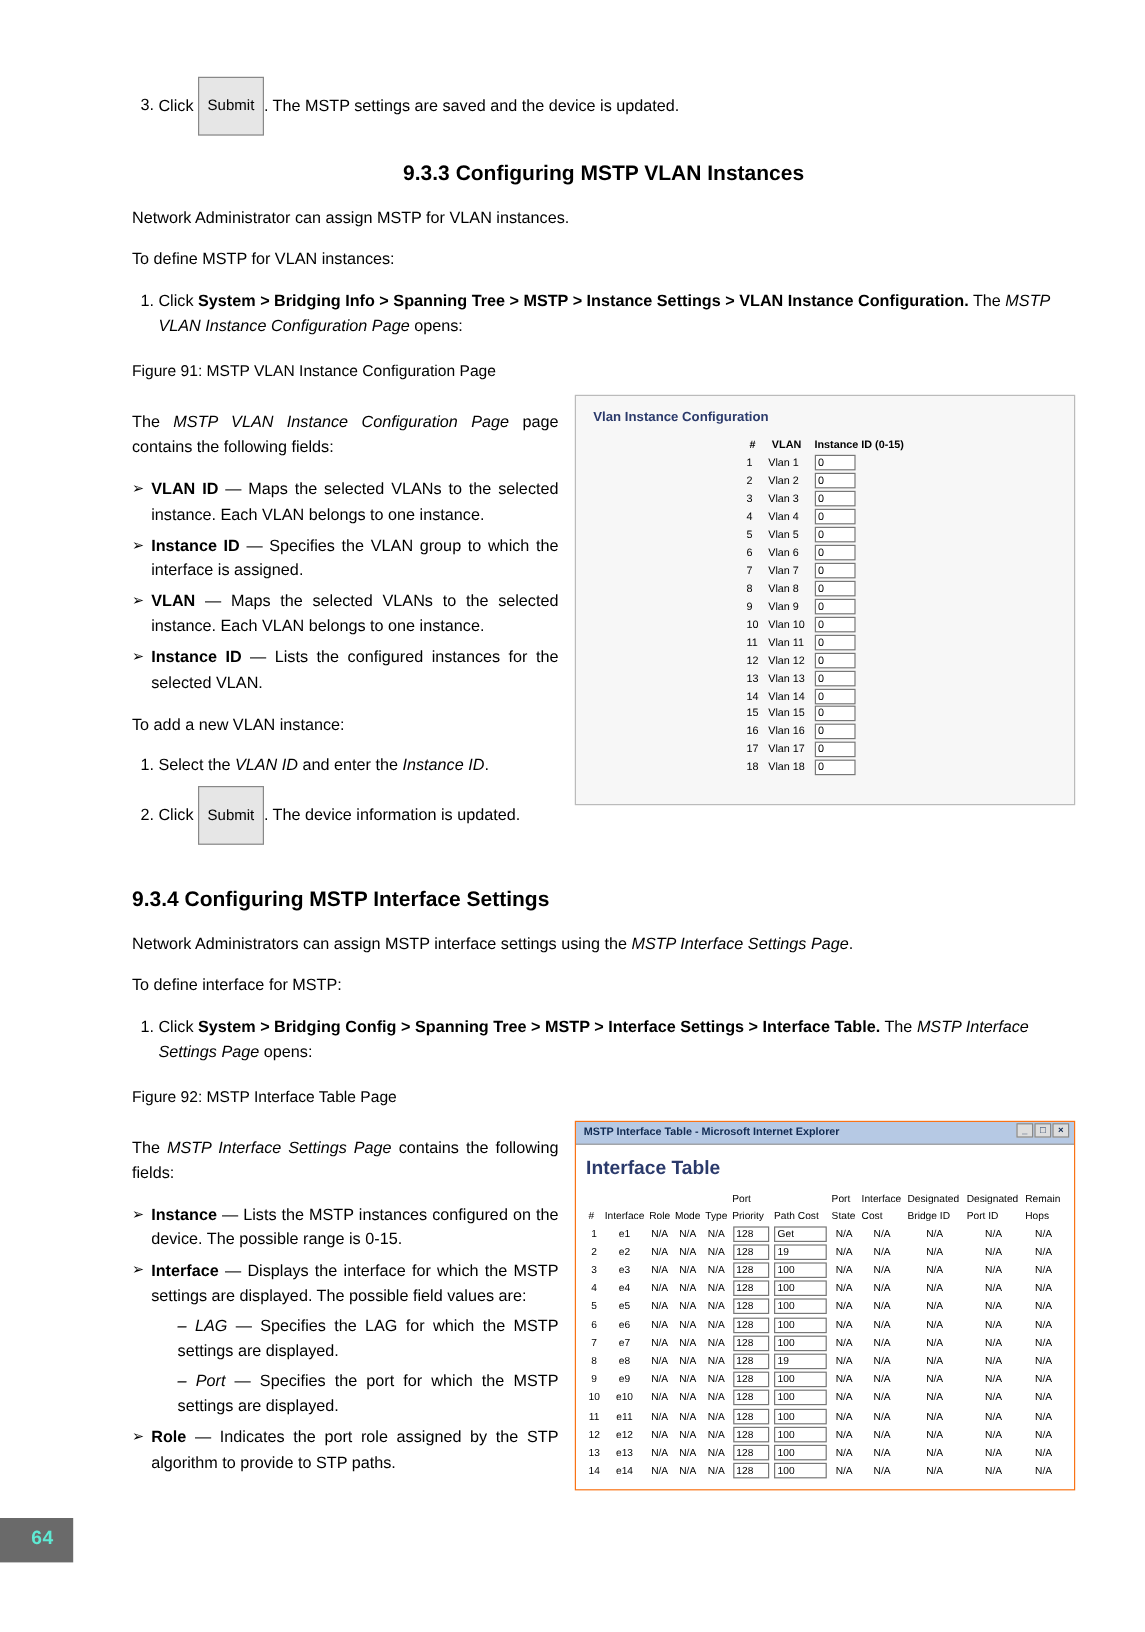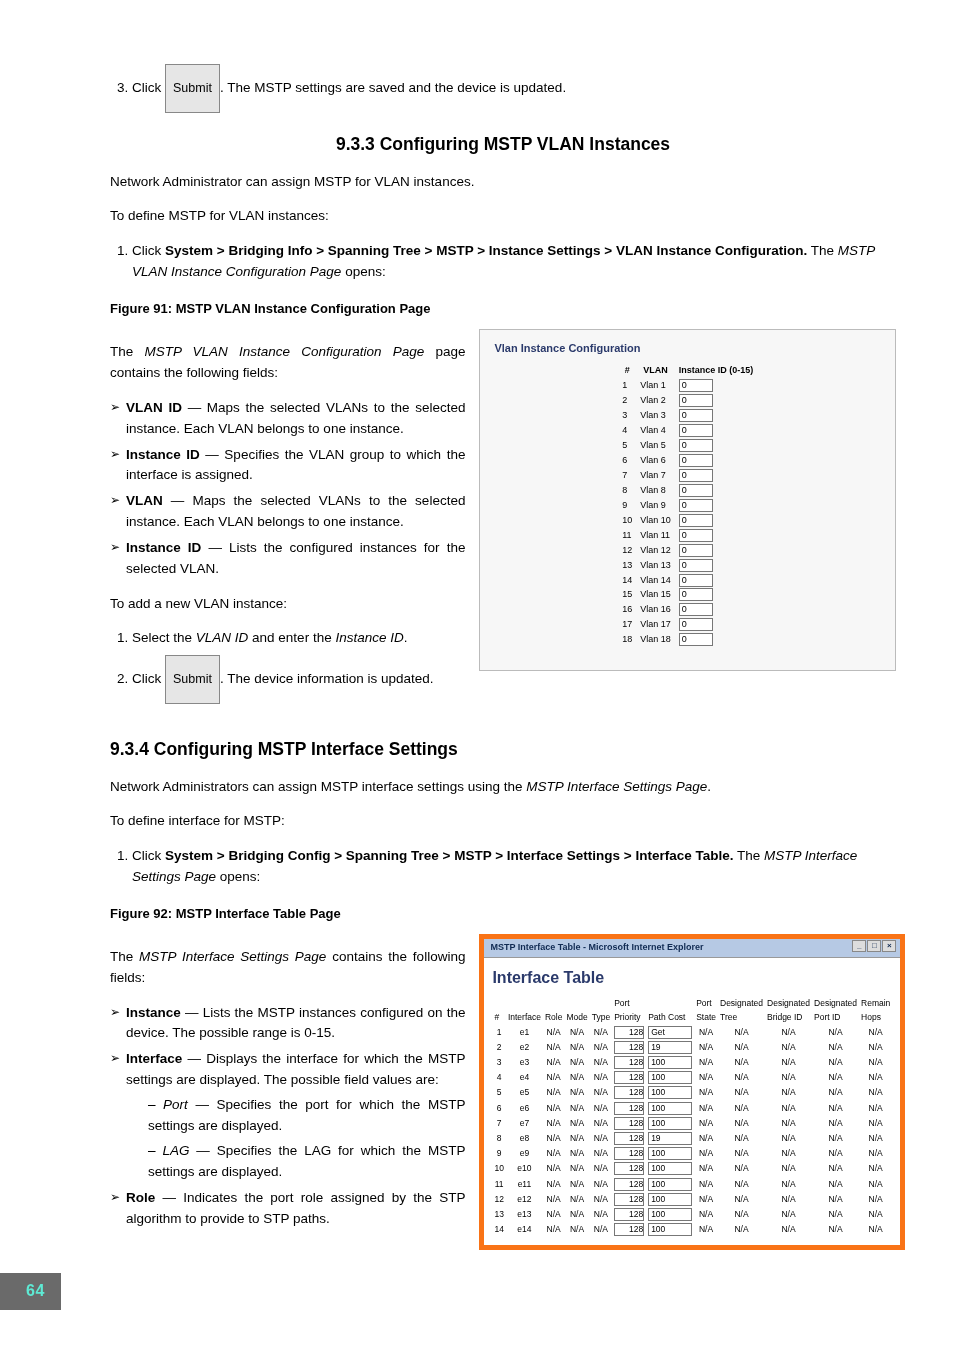--- a/index.html
+++ b/index.html
@@ -1,20 +1,20 @@
 <!DOCTYPE html>
 <html><head>
 <meta charset="utf-8">
 <style>
   body { margin:0; padding:0; background:#fff; font-family: Arial, Helvetica, sans-serif; color:#000; }
   .page { width:954px; margin:0 auto; position:relative; box-sizing:border-box; padding:60px 58px 0 110px; font-size:13.5px; line-height:1.55; }
   .btn { display:inline-block; background:#e6e6e6; border:1px solid #888; padding:14px 7px; font-size:12.5px; vertical-align:middle; }
   h2 { font-size:17.5px; font-weight:bold; margin:26px 0 10px 0; }
   h2.first { margin-top:18px;text-align:center; }
-  .figcap { font-weight:bold; font-size:13px; margin:16px 0 10px 0; }
+  .figcap { font-weight:normal; font-size:13px; margin:16px 0 10px 0; }
   .row1 { display:flex; align-items:flex-start; }
   .row1 .left { flex:0 0 47%; padding-right:14px; box-sizing:border-box; }
   .row1 .right { flex:0 0 53%; }
   .jtext { text-align:justify; }
   ul.fields { list-style:none; padding-left:0; margin:6px 0; }
   ul.fields>li { position:relative; padding-left:16px; margin-bottom:5px; text-align:justify; }
   ul.fields>li::before { content:"➢"; position:absolute; left:0; top:0; font-size:12px; }
   ul.sub { list-style:none; padding-left:22px; margin:4px 0; }
   ul.sub>li { position:relative; margin-bottom:4px; text-align:justify; }
   ul.sub>li .dash { font-style:italic; }
@@ -24,31 +24,31 @@
   .bold { font-weight:bold; }
   .pnum { position:absolute; left:0; bottom:0; background:#6a6a6a; color:#5eead4; padding:6px 16px 6px 26px; font-weight:bold; font-size:16px; letter-spacing:.5px; }
 
   .panel1 { border:1px solid #bbb; background:#f7f7f7; padding:10px 14px 22px 14px; box-sizing:border-box; font-size:10px; }
   .p1title { font-weight:bold; color:#2b3a6b; font-size:11px; margin-bottom:6px; }
   .vltbl { margin:0 auto; border-collapse:collapse; }
   .vltbl th { font-size:9px; font-weight:bold; padding:1px 4px; }
   .vltbl td { font-size:9px; padding:0.5px 4px; white-space:nowrap; }
   .inbox { border:1px solid #777; width:30px; height:11px; display:inline-block; font-size:9px; line-height:11px; padding-left:2px; background:#fff; }
 
-  .panel2 { border:5px solid #f97316; box-sizing:border-box; }
+  .panel2 { border:1px solid #f97316; box-sizing:border-box; }
   .tb { background:#b6c9e4; font-size:9px; padding:2px 6px; border-bottom:1px solid #999; color:#102a52; font-weight:bold; position:relative; }
   .winbtns { position:absolute; right:4px; top:1px; display:flex; gap:1px; }
   .winbtn { width:12px; height:10px; background:#ddd; border:1px solid #888; font-size:8px; line-height:9px; text-align:center; }
   .p2in { padding:8px 8px; font-size:9px; }
   .p2title { font-weight:bold; color:#2b3a6b; font-size:16px; margin-bottom:6px; }
   .instlbl { text-align:center; font-size:9px; font-weight:bold; color:#2b3a6b; margin-bottom:4px; }
   .iftbl { width:100%; border-collapse:collapse; }
   .iftbl th { font-size:8.5px; font-weight:normal; padding:1px 2px; text-align:left; vertical-align:bottom; }
   .iftbl td { font-size:8.5px; padding:1px 2px; text-align:center; white-space:nowrap; }
-  .iftbl td .inbox2 { border:1px solid #777; width:26px; height:11px; display:inline-block; font-size:8.5px; line-height:11px; padding-left:2px; text-align:right; background:#fff; }
+  .iftbl td .inbox2 { border:1px solid #777; width:26px; height:11px; display:inline-block; font-size:8.5px; line-height:11px; padding-left:2px; text-align:left; background:#fff; }
   .iftbl td .inbox3 { border:1px solid #777; width:40px; height:11px; display:inline-block; font-size:8.5px; line-height:11px; padding-left:2px; text-align:left; background:#fff; }
   .leftcol { flex:0 0 47%; padding-right:14px; box-sizing:border-box; }
   .rightcol { flex:0 0 53%; }
 </style>
 </head>
 <body>
 
 <div class="page">
 
   <ol class="steps" start="3">
@@ -203,22 +203,22 @@
 
   <div class="figcap">Figure 92: MSTP Interface Table Page</div>
 
   <div class="row1">
     <div class="leftcol jtext">
       <p><span>The </span><span class="italic">MSTP Interface Settings Page</span><span> contains the following fields:</span></p>
       <ul class="fields">
         <li><span class="bold">Instance</span><span> — Lists the MSTP instances configured on the device. The possible range is 0-15.</span></li>
         <li><span class="bold">Interface</span><span> — Displays the interface for which the MSTP settings are displayed. The possible field values are:</span>
           <ul class="sub">
+            <li><span class="dash">– </span><span class="italic">LAG</span><span> — Specifies the LAG for which the MSTP settings are displayed.</span></li>
             <li><span class="dash">– </span><span class="italic">Port</span><span> — Specifies the port for which the MSTP settings are displayed.</span></li>
-            <li><span class="dash">– </span><span class="italic">LAG</span><span> — Specifies the LAG for which the MSTP settings are displayed.</span></li>
           </ul>
         </li>
         <li><span class="bold">Role</span><span> — Indicates the port role assigned by the STP algorithm to provide to STP paths.</span></li>
       </ul>
     </div>
     <div class="rightcol">
       <div class="panel2">
         <div class="tb">
           <span>MSTP Interface Table - Microsoft Internet Explorer</span>
           <span class="winbtns">
@@ -233,21 +233,21 @@
             <thead>
                 <tr>
               <th>#</th>
               <th>Interface</th>
               <th>Role</th>
               <th>Mode</th>
               <th>Type</th>
               <th>Port Priority</th>
               <th>Path Cost</th>
               <th>Port State</th>
-              <th>Designated Tree</th>
+              <th>Interface Cost</th>
               <th>Designated Bridge ID</th>
               <th>Designated Port ID</th>
               <th>Remain Hops</th>
             </tr>
               </thead>
             <tbody id="if-rows">
                 <tr>
                   <td>1</td>
                   <td>e1</td>
                   <td>N/A</td>

